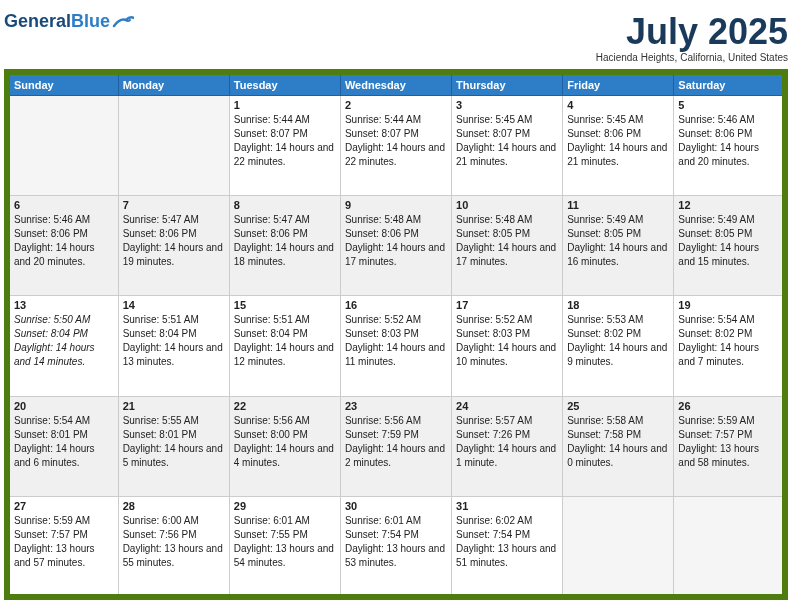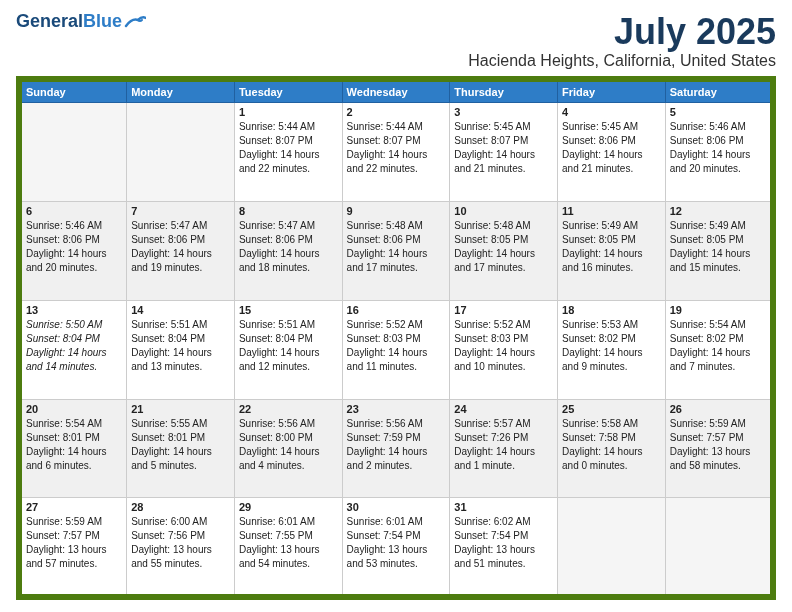--- a/index.html
+++ b/index.html
@@ -6,21 +6,21 @@
     body {
       width: 792px;
       height: 612px;
       font-family: Arial, sans-serif;
       background: #fff;
       overflow: hidden;
     }
     .page {
       width: 792px;
       height: 612px;
-      padding: 12px 16px;
+      padding: 12px 4px;
       display: flex;
       flex-direction: column;
     }
     .header {
       display: flex;
       justify-content: space-between;
       align-items: flex-start;
       margin-bottom: 6px;
     }
     .logo {
@@ -37,21 +37,21 @@
     .header-right {
       text-align: right;
     }
     .month-title {
       font-size: 36px;
       font-weight: bold;
       color: #1a3a5c;
       line-height: 1.1;
     }
     .location {
-      font-size: 16px;
+      font-size: 10px;
       color: #333;
     }
     .calendar {
       flex: 1;
       border: 6px solid #4d7c0f;
       border-collapse: collapse;
       width: 100%;
       table-layout: fixed;
     }
     .calendar th {

